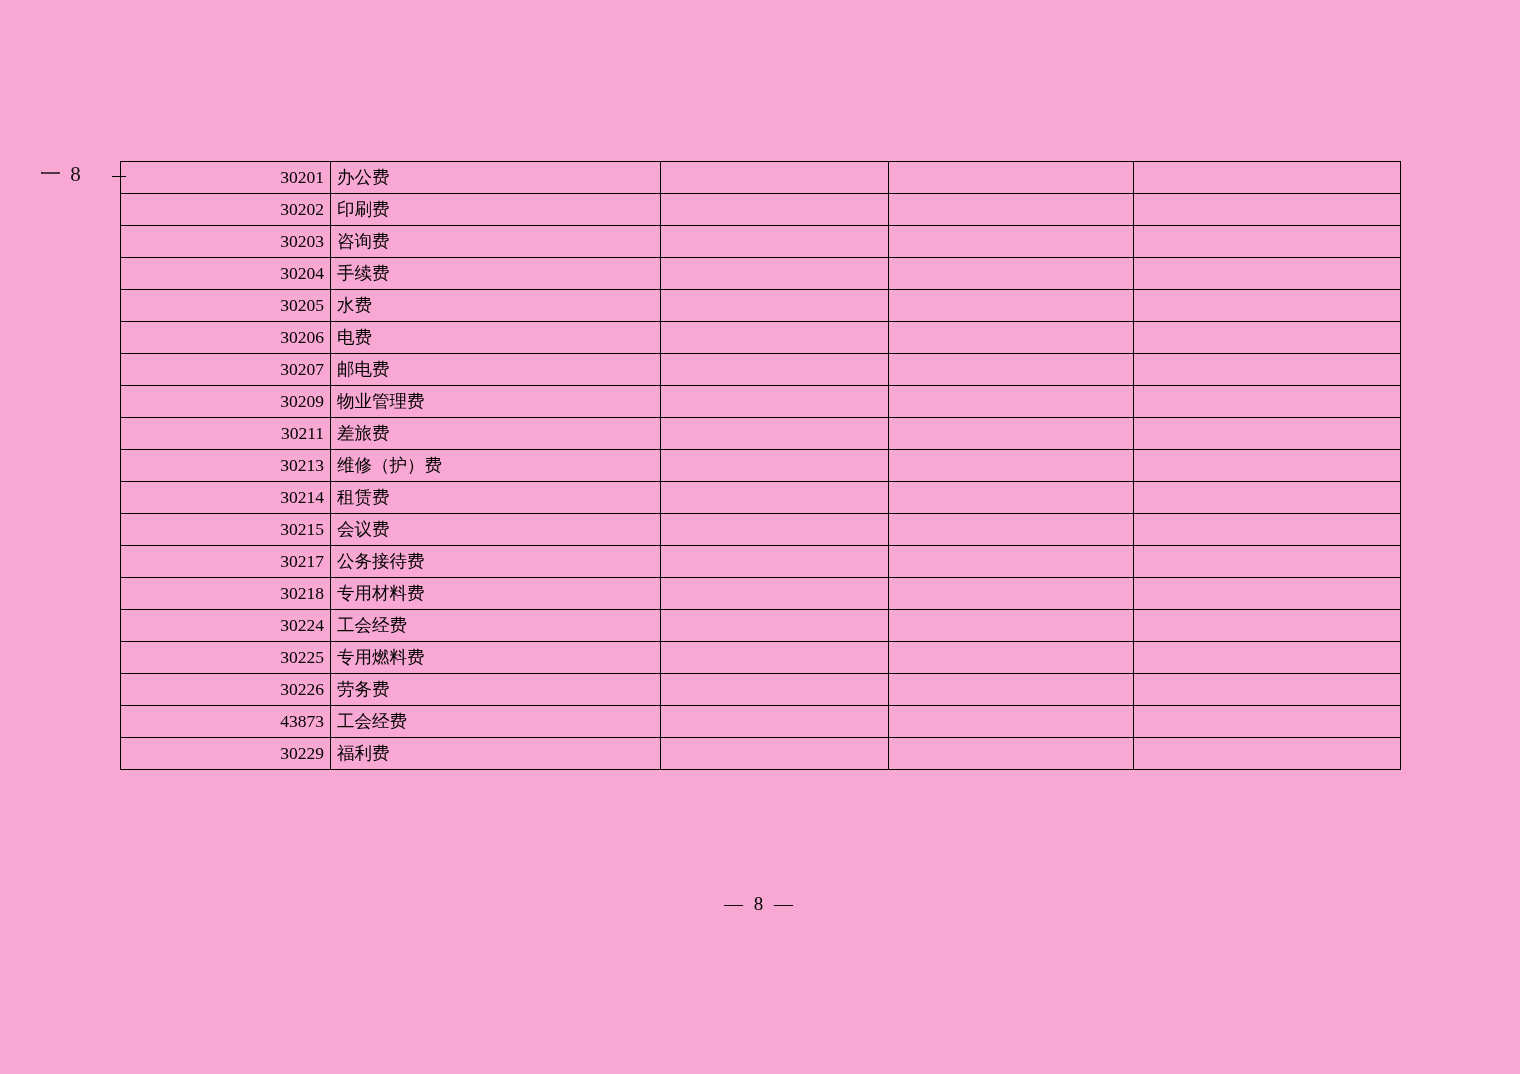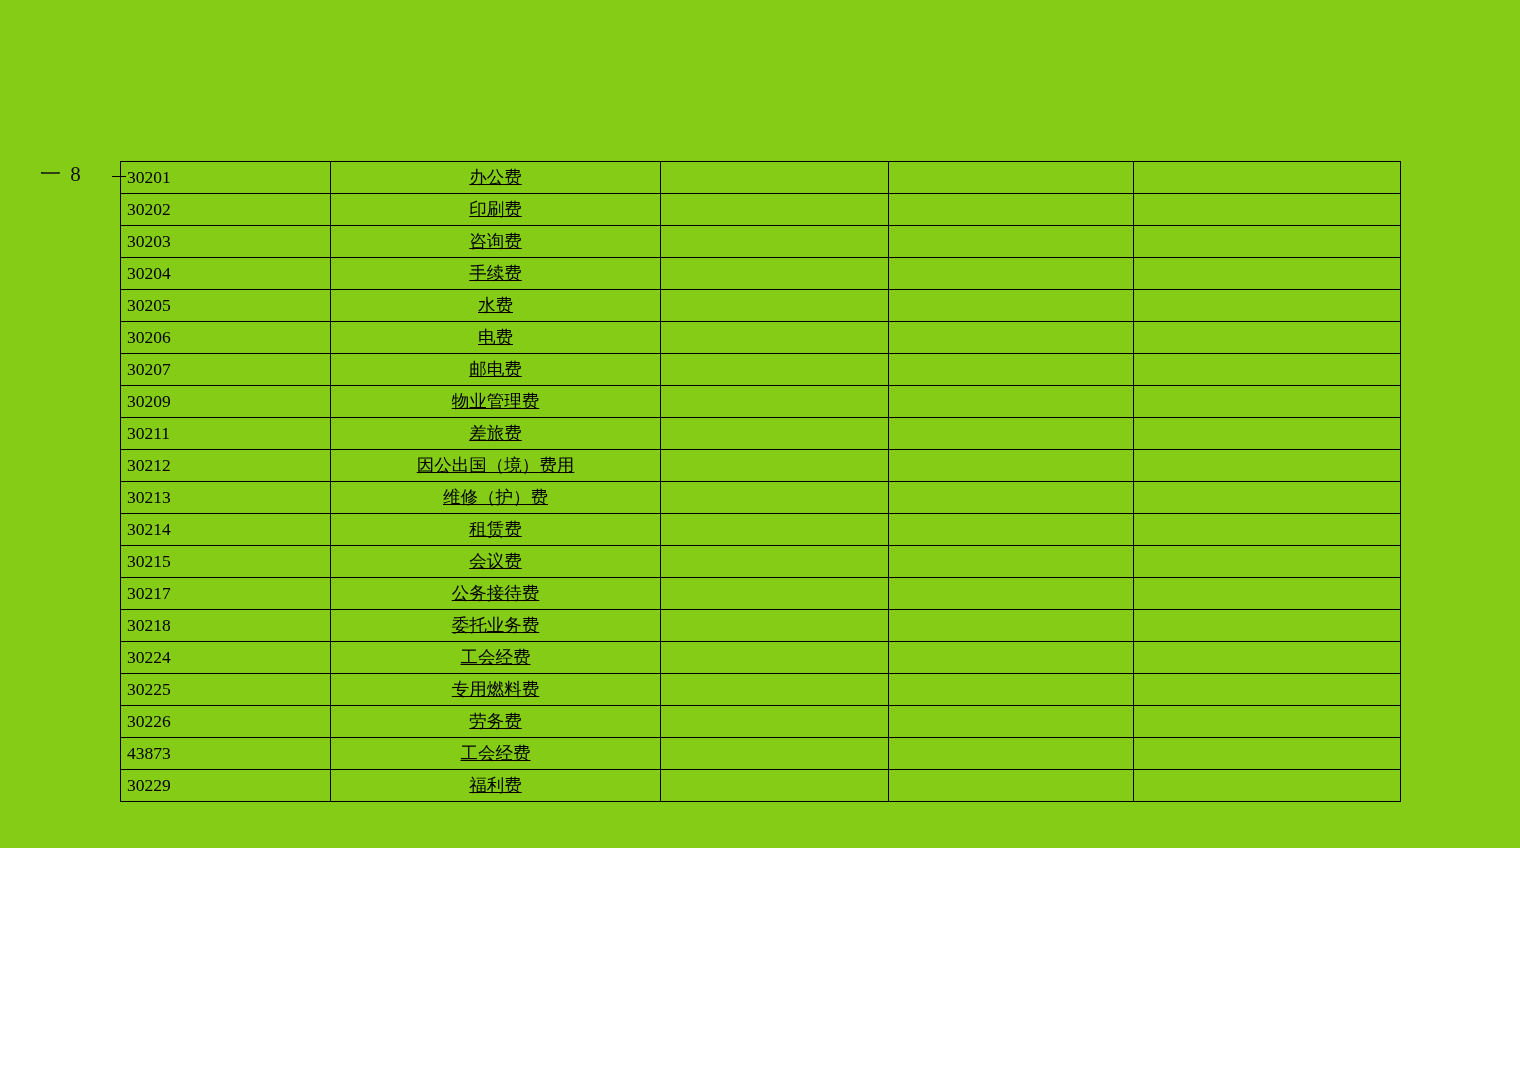--- a/index.html
+++ b/index.html
@@ -7,22 +7,22 @@
     padding: 0;
     background: #ffffff;
   }
   body {
     font-family: "Liberation Serif", "DejaVu Serif", serif;
     color: #000000;
   }
   .page {
     position: relative;
     width: 1520px;
-    height: 848px;
-    background: #84cc16;
+    height: 1074px;
+    background: #f9a8d4;
     overflow: hidden;
   }
   
   .margin-note {
     position: absolute;
     left: 40px;
     top: 160px;
     font-size: 21px;
     letter-spacing: 2px;
     color: #111;
@@ -54,29 +54,28 @@
     overflow: hidden;
     white-space: nowrap;
   }
   col.c-code  { width: 210px; }
   col.c-name  { width: 330px; }
   col.c-v1    { width: 228px; }
   col.c-v2    { width: 245px; }
   col.c-v3    { width: 267px; }
 
   td.code {
+    text-align: right;
+    font-family: "Liberation Serif", "DejaVu Serif", serif;
+  }
+  td.name {
     text-align: left;
-    font-family: "Liberation Serif", "DejaVu Serif", serif;
-  }
-  td.name {
-    text-align: center;
     padding-left: 18px;
     font-family: "DejaVu Sans", "Liberation Sans", sans-serif;
     font-size: 17px;
-    text-decoration: underline;
   }
   td.val { text-align: right; }
 
   .footer-page {
     position: absolute;
     left: 0;
     top: 893px;
     width: 1520px;
     text-align: center;
     font-size: 19px;
@@ -157,27 +156,20 @@
           <td class="val"></td>
         </tr>
         <tr>
           <td class="code">30211</td>
           <td class="name">差旅费</td>
           <td class="val"></td>
           <td class="val"></td>
           <td class="val"></td>
         </tr>
         <tr>
-          <td class="code">30212</td>
-          <td class="name">因公出国（境）费用</td>
-          <td class="val"></td>
-          <td class="val"></td>
-          <td class="val"></td>
-        </tr>
-        <tr>
           <td class="code">30213</td>
           <td class="name">维修（护）费</td>
           <td class="val"></td>
           <td class="val"></td>
           <td class="val"></td>
         </tr>
         <tr>
           <td class="code">30214</td>
           <td class="name">租赁费</td>
           <td class="val"></td>
@@ -193,21 +185,21 @@
         </tr>
         <tr>
           <td class="code">30217</td>
           <td class="name">公务接待费</td>
           <td class="val"></td>
           <td class="val"></td>
           <td class="val"></td>
         </tr>
         <tr>
           <td class="code">30218</td>
-          <td class="name">委托业务费</td>
+          <td class="name">专用材料费</td>
           <td class="val"></td>
           <td class="val"></td>
           <td class="val"></td>
         </tr>
         <tr>
           <td class="code">30224</td>
           <td class="name">工会经费</td>
           <td class="val"></td>
           <td class="val"></td>
           <td class="val"></td>

